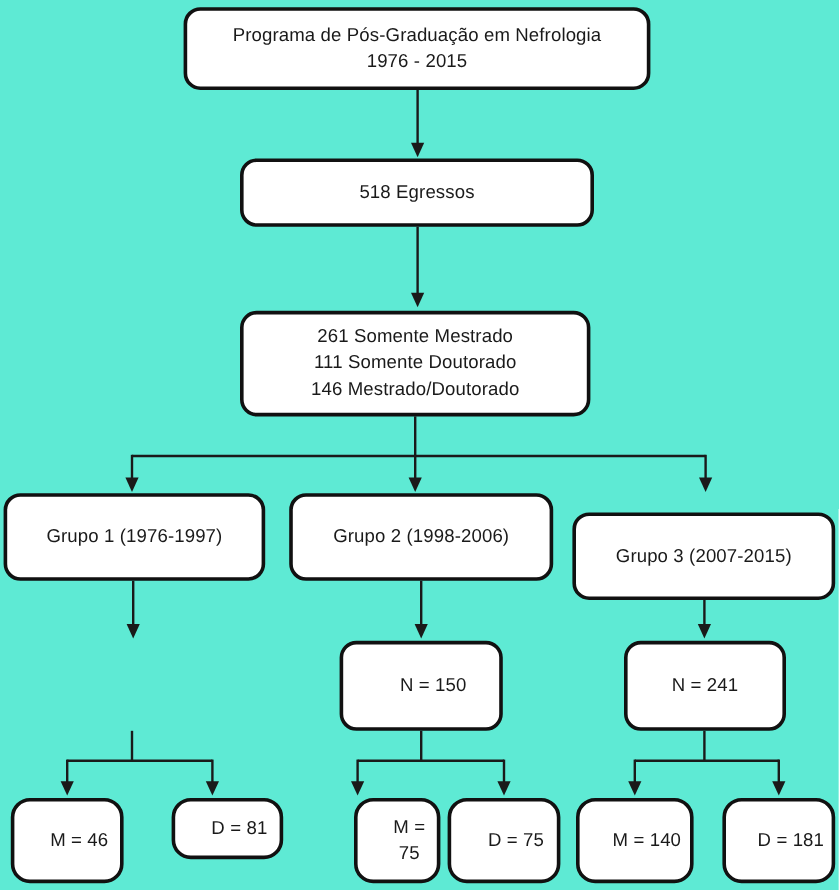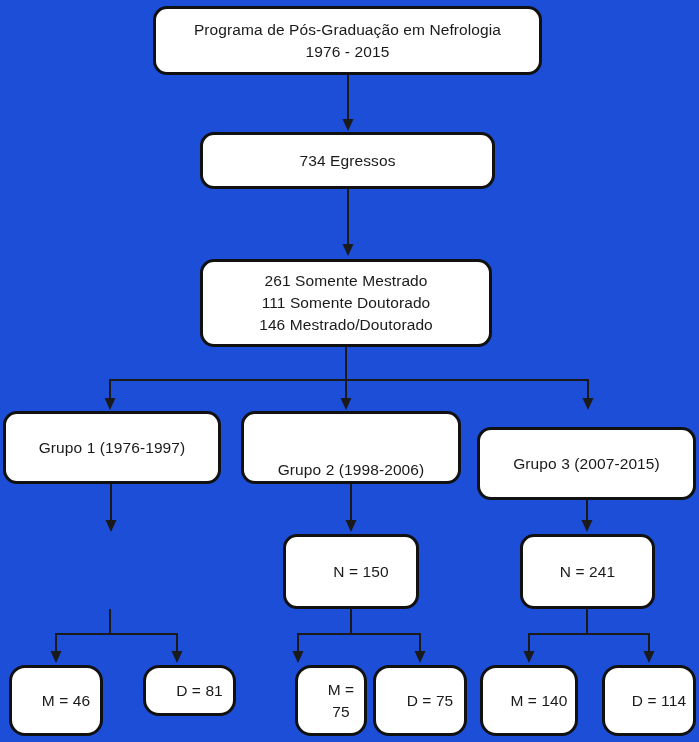--- a/index.html
+++ b/index.html
@@ -4,21 +4,21 @@
 <style>
   html, body {
     margin: 0;
     padding: 0;
     background: #ffffff;
   }
   .canvas {
     position: relative;
     width: 699px;
     height: 742px;
-    background: #1d4ed8;
+    background: #5eead4;
     font-family: "Liberation Sans", sans-serif;
     color: #1a1a1a;
     overflow: hidden;
     text-decoration: underline;
   }
   .connector-layer {
     position: absolute;
     left: 0;
     top: 0;
     width: 699px;
@@ -40,21 +40,21 @@
     letter-spacing: 0.1px;
   }
   .node.small { border-radius: 16px; padding-left: 20px; }
 
   
   #node-program   { left: 153px; top: 6px;   width: 389px; height: 69px; }
   #node-egressos  { left: 200px; top: 132px; width: 295px; height: 57px; }
   #node-breakdown { left: 200px; top: 259px; width: 292px; height: 88px; }
 
   #node-grupo-1 { left: 3px;   top: 411px; width: 218px; height: 73px; }
-  #node-grupo-2 { left: 241px; top: 411px; width: 220px; height: 73px; justify-content: flex-end; }
+  #node-grupo-2 { left: 241px; top: 411px; width: 220px; height: 73px; }
   #node-grupo-3 { left: 477px; top: 411px; width: 219px; height: 73px; margin-top: 16px; }
 
   #node-n-1 { left: 43px;  top: 534px; width: 134px; height: 75px; }
   #node-n-2 { left: 283px; top: 534px; width: 136px; height: 75px; padding-left: 20px; }
   #node-n-3 { left: 520px; top: 534px; width: 135px; height: 75px; }
 
   #node-m-1 { left: 9px;   top: 665px; width: 94px; height: 71px; }
   #node-d-1 { left: 131px; top: 665px; width: 93px; height: 51px; margin-left: 12px; }
   #node-m-2 { left: 252px; top: 665px; width: 72px; height: 71px; margin-left: 43px; }
   #node-d-2 { left: 373px; top: 665px; width: 94px; height: 71px; }
@@ -118,21 +118,21 @@
     <line x1="649" y1="633" x2="649" y2="653"></line>
     <polygon points="643.5,651 654.5,651 649,663"></polygon>
   </svg>
 
   <div class="node" id="node-program">
     <div>Programa de Pós-Graduação em Nefrologia</div>
     <div>1976 - 2015</div>
   </div>
 
   <div class="node" id="node-egressos">
-    <div>734 Egressos</div>
+    <div>518 Egressos</div>
   </div>
 
   <div class="node" id="node-breakdown">
     <div>261 Somente Mestrado</div>
     <div>111 Somente Doutorado</div>
     <div>146 Mestrado/Doutorado</div>
   </div>
 
   <div class="node" id="node-grupo-1">
     <div>Grupo 1 (1976-1997)</div>
@@ -160,16 +160,16 @@
   <div class="node small" id="node-m-2">
     <div>M = 75</div>
   </div>
   <div class="node small" id="node-d-2">
     <div>D = 75</div>
   </div>
   <div class="node small" id="node-m-3">
     <div>M = 140</div>
   </div>
   <div class="node small" id="node-d-3">
-    <div>D = 114</div>
+    <div>D = 181</div>
   </div>
 
 </div>
 
 </body></html>

